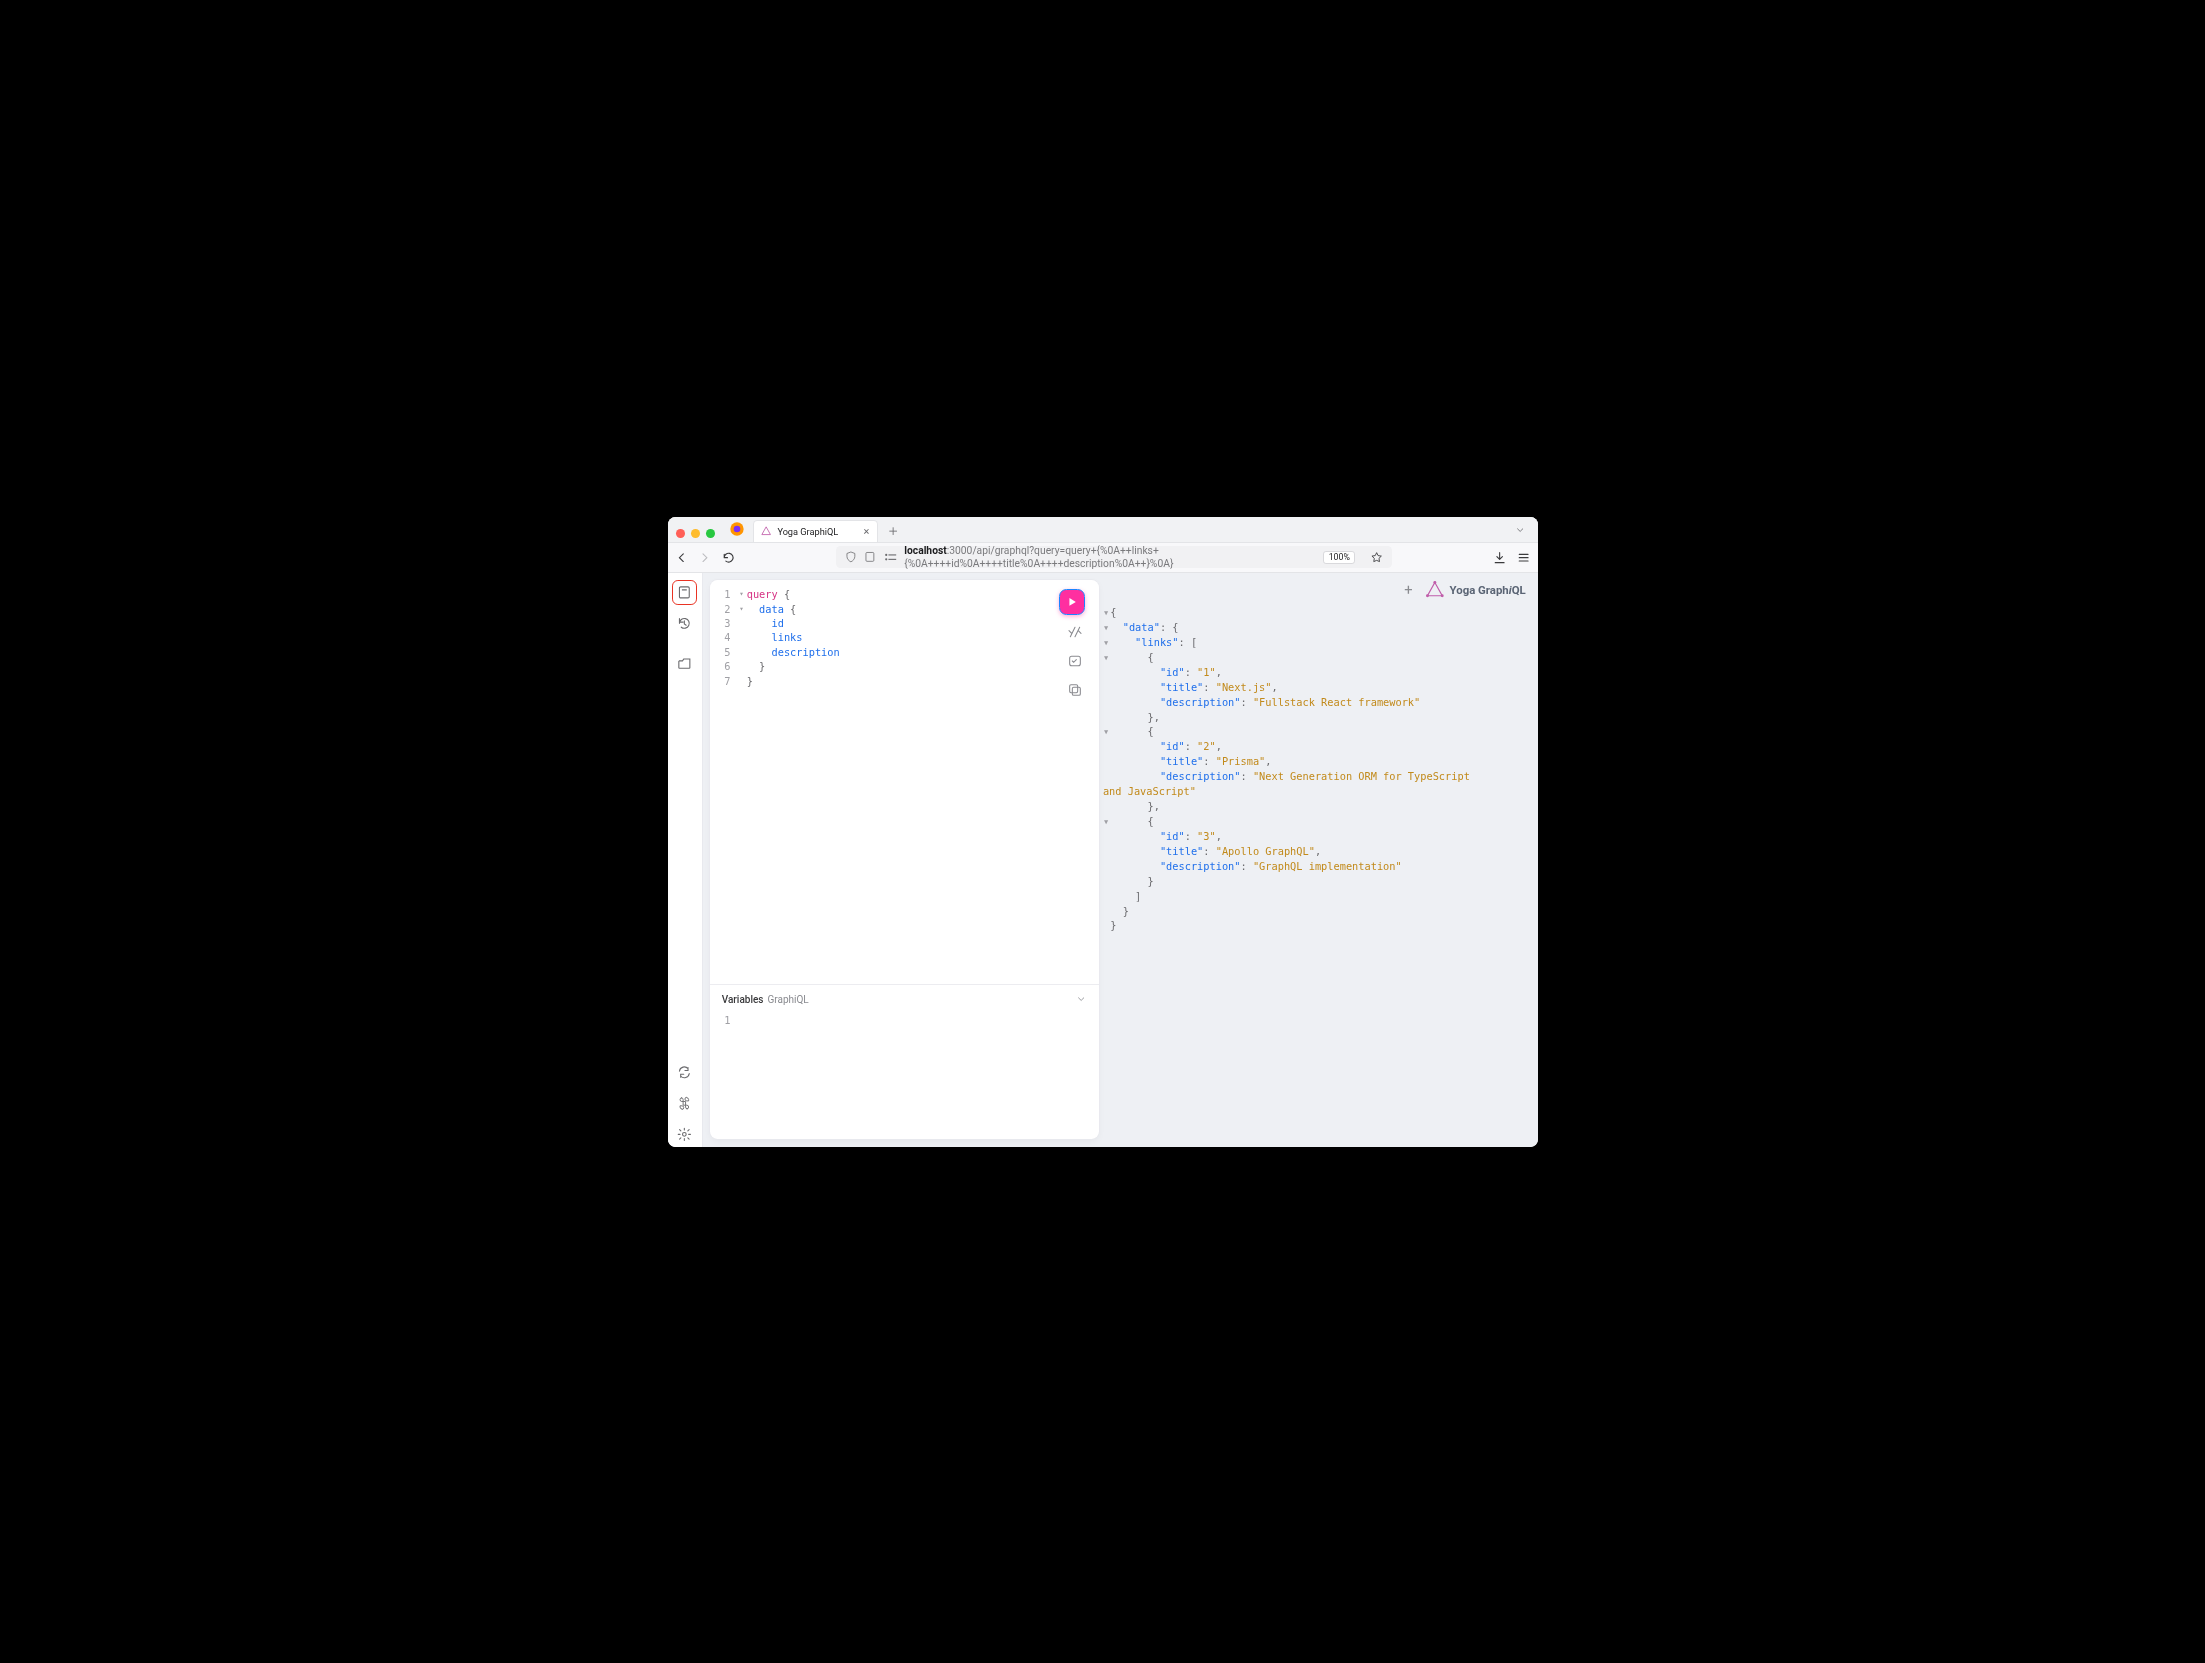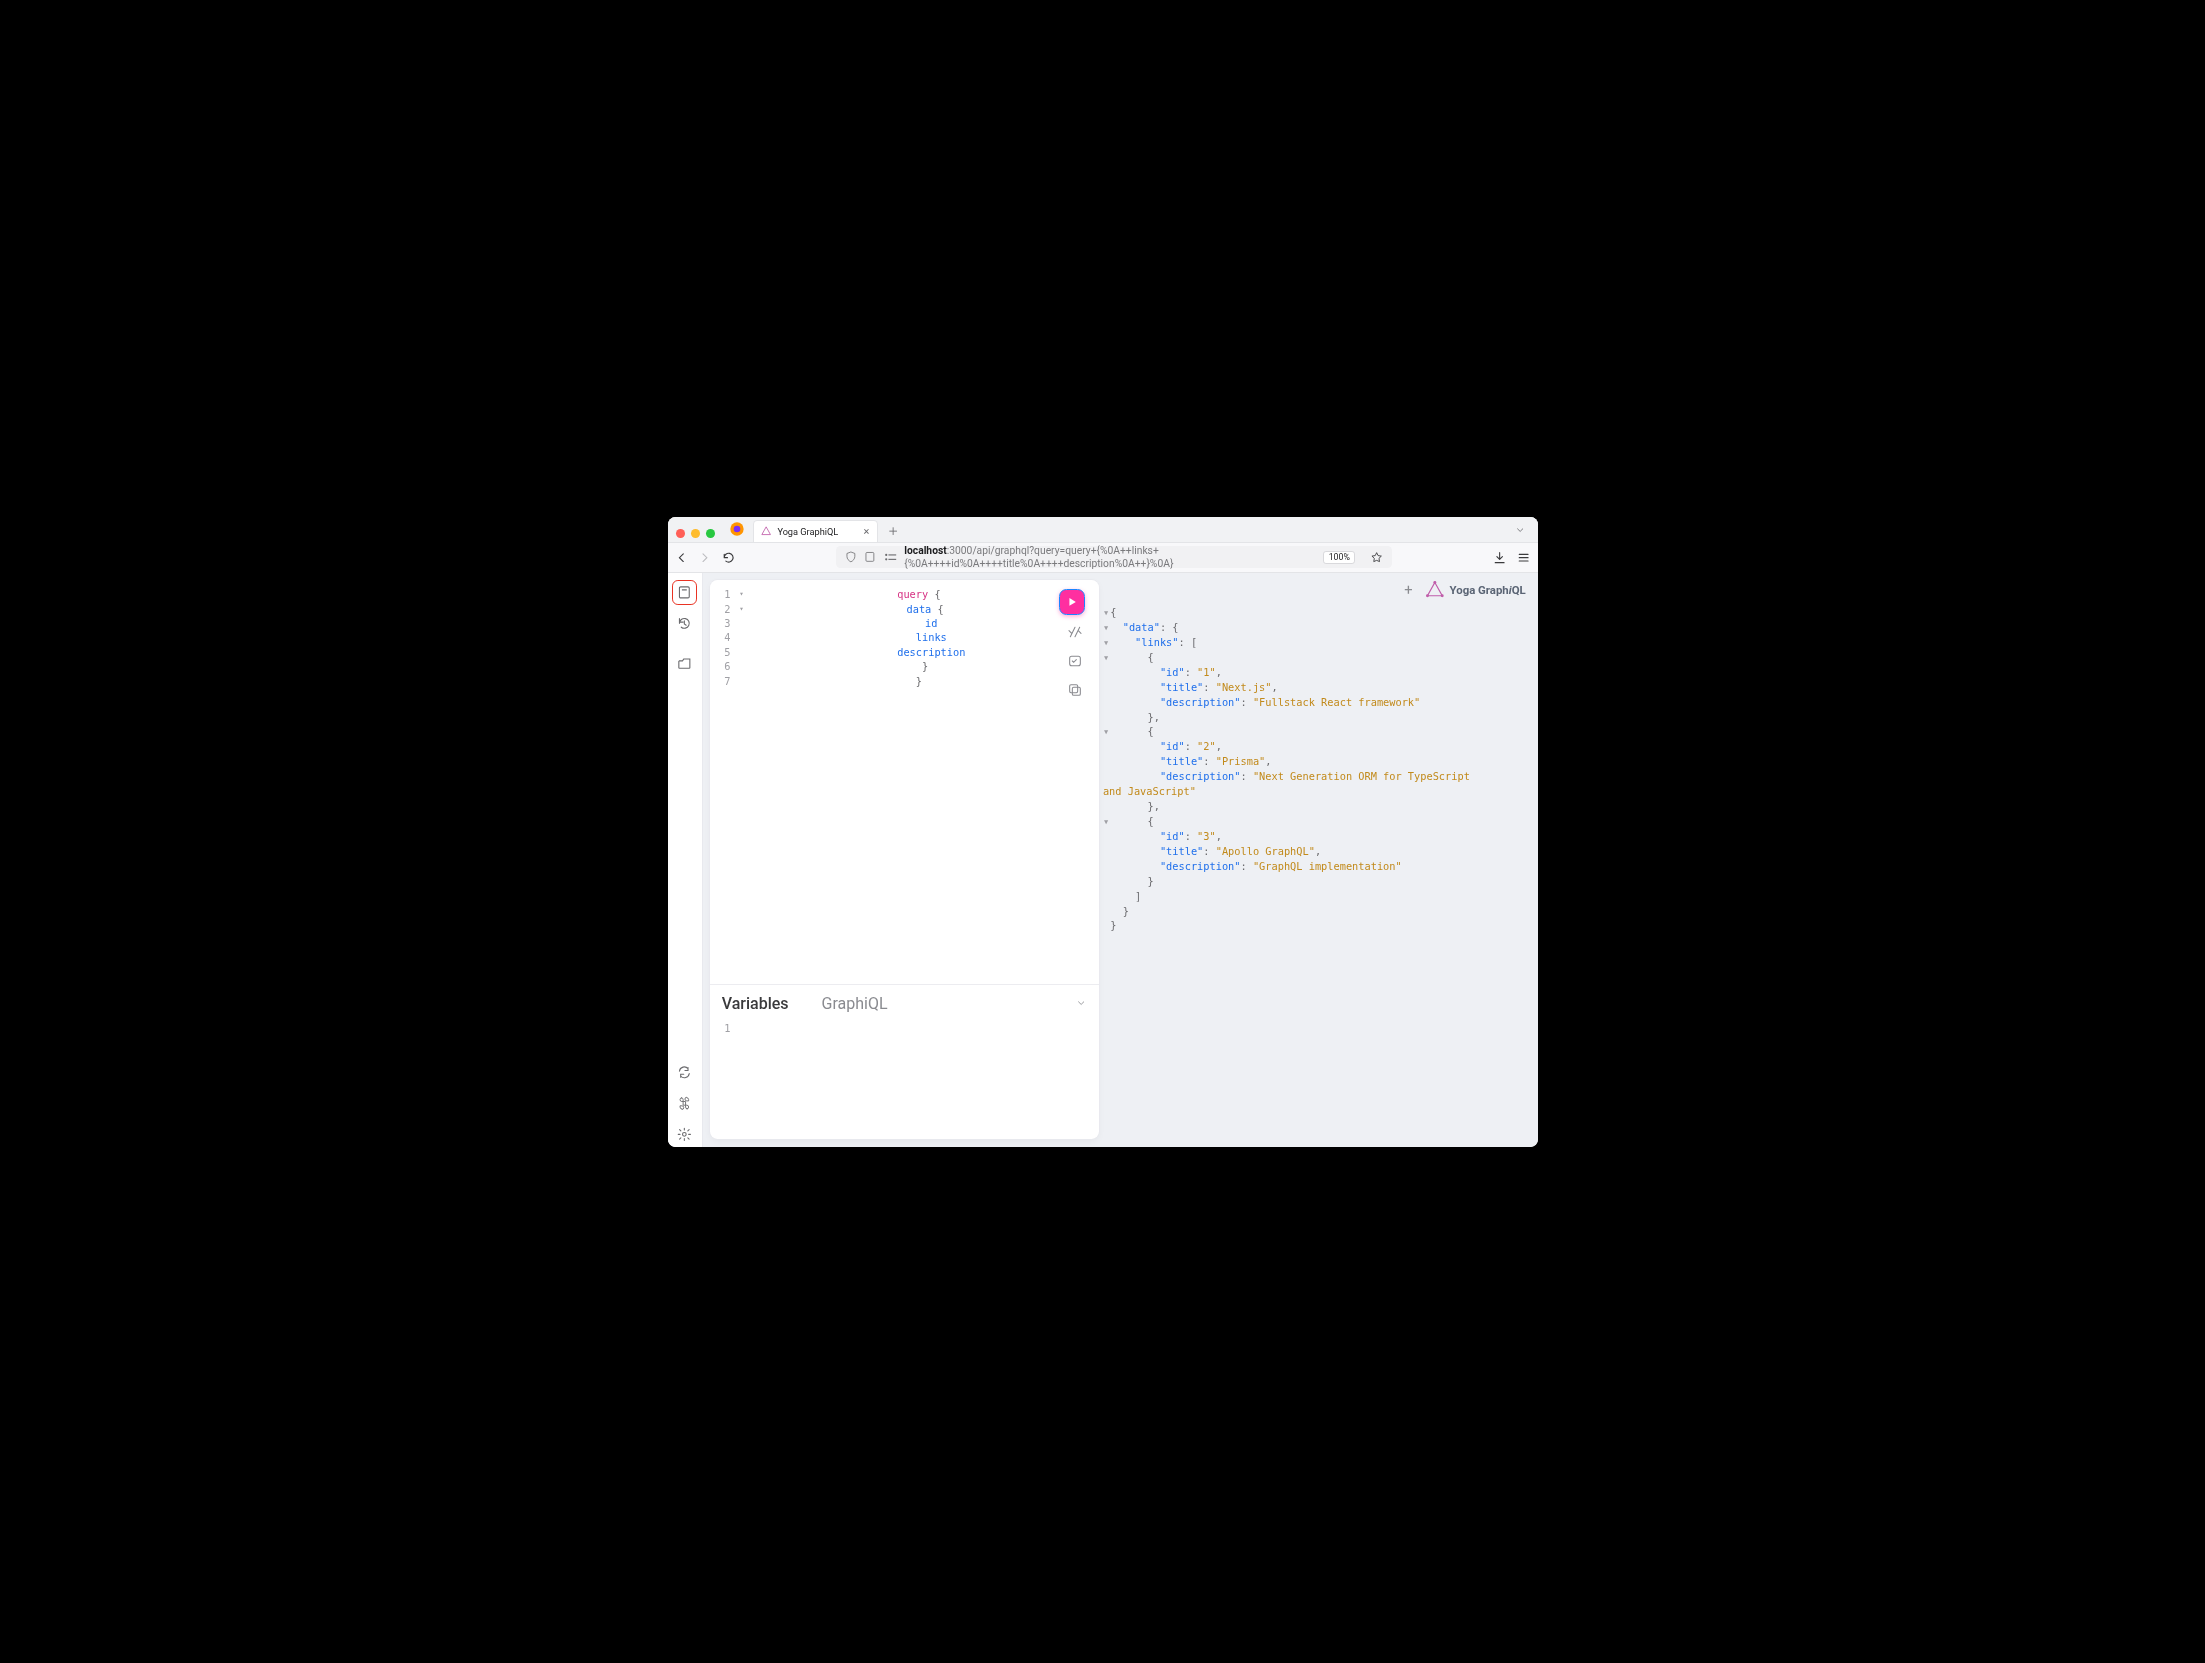--- a/index.html
+++ b/index.html
@@ -102,21 +102,21 @@
     flex:1; display:flex; font-family:"SF Mono", ui-monospace, Menlo, monospace;
     font-size:10.3px; line-height:1.4; padding:7.4px 0 0 0; overflow:hidden;
   }
   .gutter{
     width:26.5px; text-align:right; padding-right:5.9px; color:#a0a0a5; user-select:none;
   }
   .gutter .ln{height:14.4px;}
   .fold-col{ width:10.3px; color:#a0a0a5; font-size:7.4px;}
   .fold-col .ln{height:14.4px; display:flex;align-items:center;justify-content:center;}
   .code{ flex:1; padding-right:7.4px; }
-  .code .line{ height:14.4px; white-space:pre;text-align:center;}
+  .code .line{ height:14.4px; white-space:pre;}
   .kw{ color:#d63384; } 
   .field{ color:#1f6feb;} .punc{color:#6b6b6e;}
 
   .run-btn{
     position:absolute; top:8.8px; right:13.3px;
     width:26.5px;height:26.5px;
     background:linear-gradient(135deg,#ff2fa0,#ff2fa0);
     border:1.5px solid #1c84ff;
     border-radius:7.4px;
     display:flex;align-items:center;justify-content:center;
@@ -129,22 +129,22 @@
   }
   .tool-stack .ti{width:16px;height:16px;}
 
   
   .var-panel{
     border-top:0.7px solid #ececf0;
     display:flex; flex-direction:column;
     height:155px;
   }
   .var-tabs{
-    display:flex; gap:33px; padding:8.8px 11.8px 4.4px 11.8px;
-    font-size:16px; color:#8a8b90; align-items:center;
+    display:flex; gap:4px; padding:8.8px 11.8px 4.4px 11.8px;
+    font-size:10px; color:#8a8b90; align-items:center;
   }
   .var-tabs .active{ color:#3a3a3c; font-weight:500;}
   .chev{ margin-left:auto; }
   .var-body{ flex:1; display:flex; font-family:"SF Mono", ui-monospace, Menlo, monospace; font-size:10.3px;}
   .var-body .gutter{width:26.5px;text-align:right;padding:4.4px 5.9px 0 0;color:#a0a0a5;}
   .var-body .gutter .ln{height:14.4px;}
 
   
   .results-col{
     flex:1; padding:8.8px 10.3px 0 2.9px;

